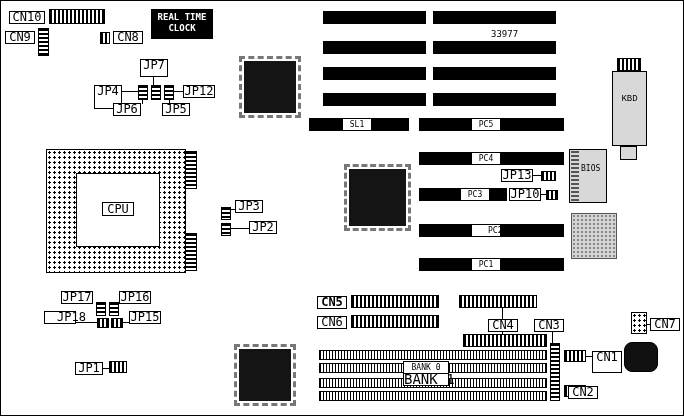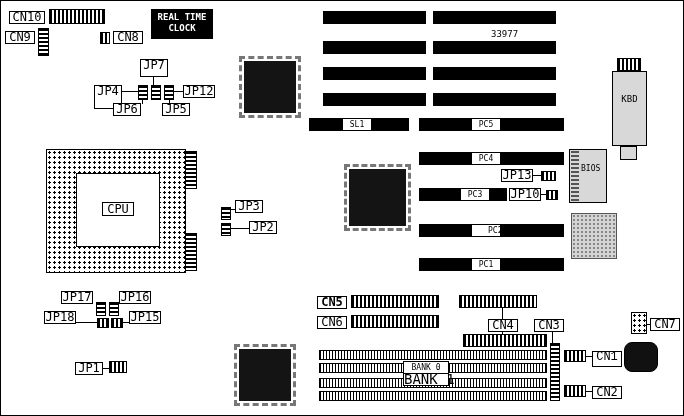--- a/index.html
+++ b/index.html
@@ -64,21 +64,21 @@
   <div class="bar" style="left:432px;top:10px;width:123px;height:13px;"></div>
   <div class="abs" style="left:490px;top:28px;font-size:9px;line-height:10px;">33977</div>
   <div class="bar" style="left:322px;top:40px;width:103px;height:13px;"></div>
   <div class="bar" style="left:432px;top:40px;width:123px;height:13px;"></div>
   <div class="bar" style="left:322px;top:66px;width:103px;height:13px;"></div>
   <div class="bar" style="left:432px;top:66px;width:123px;height:13px;"></div>
   <div class="bar" style="left:322px;top:92px;width:103px;height:13px;"></div>
   <div class="bar" style="left:432px;top:92px;width:123px;height:13px;"></div>
 
   <div class="vstripes" style="left:616px;top:57px;width:24px;height:13px;"></div>
-  <div class="abs" style="left:611px;top:70px;width:35px;height:75px;background:#d8d8d8;border:1px solid #000;">
+  <div class="abs" style="left:611px;top:70px;width:35px;height:75px;background:#d8d8d8;border:1px solid #000;font-family:Liberation Mono, monospace;">
     <div style="margin-top:22px;text-align:center;font-size:9px;">KBD</div>
   </div>
   <div class="abs" style="left:619px;top:145px;width:17px;height:14px;background:#d8d8d8;border:1px solid #000;"></div>
 
   <div class="bar" style="left:308px;top:117px;width:100px;height:13px;"></div>
   <div class="slot-lbl" style="left:342px;top:118px;width:28px;height:11px;">SL1</div>
   <div class="bar" style="left:418px;top:117px;width:145px;height:13px;"></div>
   <div class="slot-lbl" style="left:471px;top:118px;width:28px;height:11px;">PC5</div>
   <div class="bar" style="left:418px;top:151px;width:145px;height:13px;"></div>
   <div class="slot-lbl" style="left:471px;top:152px;width:28px;height:11px;">PC4</div>
@@ -111,21 +111,21 @@
   <div class="lbl" style="left:234px;top:199px;width:28px;height:13px;">JP3</div>
   <div class="hline" style="left:230px;top:208px;width:4px;"></div>
   <div class="hstripes" style="left:220px;top:222px;width:10px;height:13px;"></div>
   <div class="lbl" style="left:248px;top:220px;width:28px;height:13px;">JP2</div>
   <div class="hline" style="left:230px;top:227px;width:18px;"></div>
 
   <div class="lbl" style="left:60px;top:290px;width:32px;height:13px;">JP17</div>
   <div class="lbl" style="left:118px;top:290px;width:32px;height:13px;">JP16</div>
   <div class="hstripes" style="left:95px;top:301px;width:10px;height:14px;"></div>
   <div class="hstripes" style="left:108px;top:301px;width:10px;height:14px;"></div>
-  <div class="lbl" style="left:43px;top:310px;width:32px;height:13px;">JP18</div>
+  <div class="lbl" style="left:43px;top:310px;width:32px;height:13px;padding-left:12px;">JP18</div>
   <div class="lbl" style="left:128px;top:310px;width:32px;height:13px;">JP15</div>
   <div class="vstripes" style="left:96px;top:317px;width:12px;height:10px;"></div>
   <div class="vstripes" style="left:110px;top:317px;width:12px;height:10px;"></div>
   <div class="hline" style="left:75px;top:321px;width:21px;"></div>
   <div class="hline" style="left:122px;top:321px;width:6px;"></div>
 
   <div class="lbl" style="left:316px;top:295px;width:30px;height:13px;font-weight:bold;">CN5</div>
   <div class="vstripes" style="left:350px;top:294px;width:88px;height:13px;"></div>
   <div class="lbl" style="left:316px;top:315px;width:30px;height:13px;">CN6</div>
   <div class="vstripes" style="left:350px;top:314px;width:88px;height:13px;"></div>
@@ -148,19 +148,19 @@
 
   <div class="vstripes fine" style="left:318px;top:349px;width:228px;height:10px;"></div>
   <div class="vstripes fine" style="left:318px;top:362px;width:228px;height:10px;"></div>
   <div class="lbl" style="left:402px;top:360px;width:46px;height:13px;font-size:8px;">BANK 0</div>
   <div class="vstripes fine" style="left:318px;top:377px;width:228px;height:10px;"></div>
   <div class="vstripes fine" style="left:318px;top:390px;width:228px;height:10px;"></div>
   <div class="lbl" style="left:402px;top:372px;width:46px;height:13px;font-size:14px;">BANK 1</div>
 
   <div class="vstripes" style="left:563px;top:349px;width:22px;height:12px;"></div>
   <div class="hline" style="left:585px;top:355px;width:6px;"></div>
-  <div class="lbl" style="left:591px;top:350px;width:30px;height:16px;font-family:Liberation Mono, monospace;">CN1</div>
+  <div class="lbl" style="left:591px;top:350px;width:30px;height:22px;">CN1</div>
   <div class="abs" style="left:623px;top:341px;width:34px;height:30px;background:#111;border:1px solid #000;border-radius:8px;"></div>
   <div class="vstripes" style="left:563px;top:384px;width:22px;height:12px;"></div>
   <div class="hline" style="left:585px;top:390px;width:6px;"></div>
-  <div class="lbl" style="left:591px;top:385px;width:30px;height:13px;">CN2</div>
+  <div class="lbl" style="left:567px;top:385px;width:30px;height:13px;">CN2</div>
 
 </div>
 
 </body></html>

